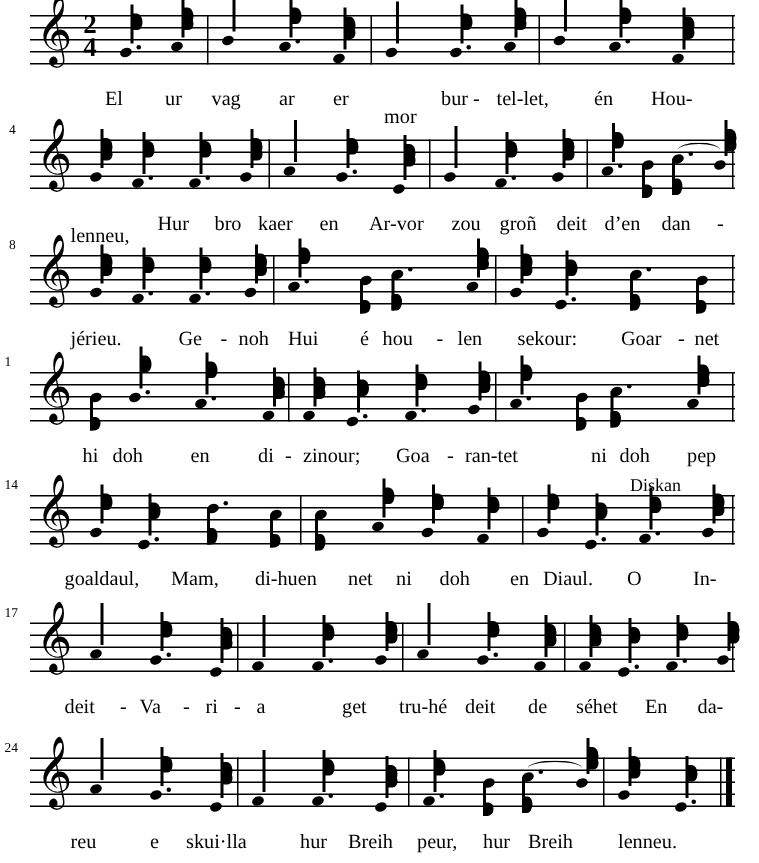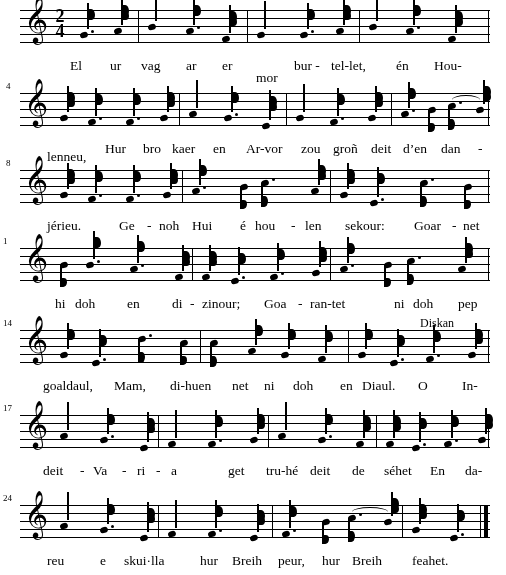--- a/index.html
+++ b/index.html
@@ -866,16 +866,16 @@
     </div>
 
     <div class="lyric" style="left:47px; top:48px">reu</div>
     <div class="lyric" style="left:100px; top:48px">e</div>
     <div class="lyric" style="left:124px; top:48px">skui·lla</div>
     <div class="lyric" style="left:200px; top:48px">hur</div>
     <div class="lyric" style="left:232px; top:48px">Breih</div>
     <div class="lyric" style="left:278px; top:48px">peur,</div>
     <div class="lyric" style="left:322px; top:48px">hur</div>
     <div class="lyric" style="left:352px; top:48px">Breih</div>
-    <div class="lyric" style="left:412px; top:48px">feahet.</div>
+    <div class="lyric" style="left:412px; top:48px">lenneu.</div>
   </div>
 
 </div>
 
 </body></html>

